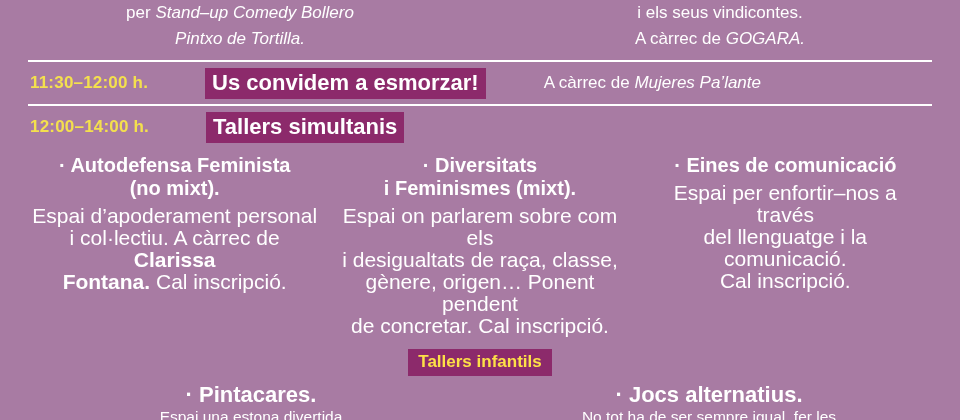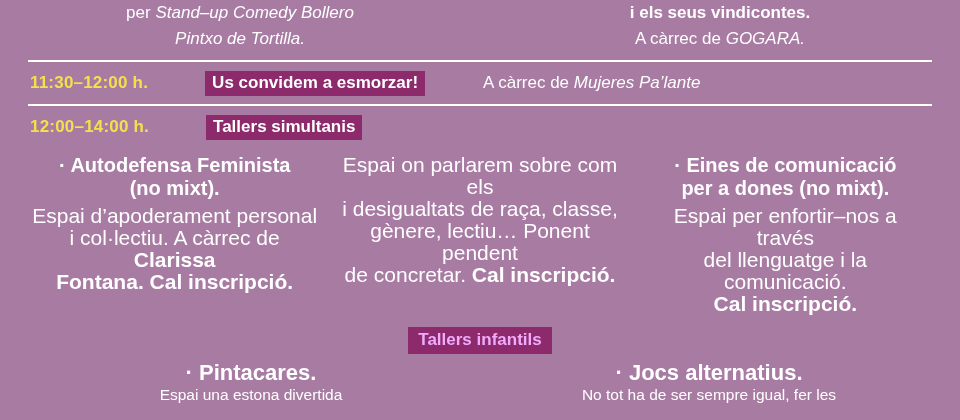--- a/index.html
+++ b/index.html
@@ -31,21 +31,21 @@
   }
   .top-col {
     flex: 1;
     text-align: center;
     font-size: 17px;
     line-height: 26px;
   }
   .top-col.left { padding-right: 30px; }
   .top-col.right { padding-left: 30px; }
   .ital { font-style: italic; }
-  .bold { font-weight: bold; }
+  .bold { font-weight: normal; }
   .bold-ital { font-weight: bold; }
 
   
   .rule {
     height: 2px;
     background: #ffffff;
     margin: 0 28px;
   }
 
   
@@ -61,21 +61,21 @@
     color: #f4e04d;
     font-weight: bold;
     font-size: 17px;
     letter-spacing: 0.2px;
     white-space: nowrap;
   }
   .hl {
     background: #8c2a6b;
     color: #ffffff;
     font-weight: bold;
-    font-size: 17px;
+    font-size: 22px;
     padding: 2px 7px 3px 7px;
     margin-left: 9px;
     display: inline-block;
     white-space: nowrap;
   }
   .tail {
     font-size: 17px;
     margin-left: 10px;
     white-space: nowrap;
   }
@@ -104,21 +104,21 @@
   }
 
   
   .kids-heading-wrap {
     text-align: center;
     margin-top: 12px;
   }
   .kids-heading {
     display: inline-block;
     background: #8c2a6b;
-    color: #f0abfc;
+    color: #fde047;
     font-weight: bold;
     font-size: 17px;
     padding: 3px 10px 4px 10px;
   }
   .kids-cols {
     display: flex;
     padding: 8px 22px 0 22px;
     box-sizing: border-box;
   }
   .kids-col {
@@ -186,34 +186,37 @@
         <div>
           <span>i col·lectiu. A càrrec de </span><span class="bold-ital">Clarissa</span>
         </div>
         <div>
           <span class="bold-ital">Fontana.</span><span class="bold"> Cal inscripció.</span>
         </div>
       </div>
     </div>
 
     <div class="col">
+      <div class="col-title">
+        <div>· Diversitats</div>
+        <div>i Feminismes (mixt).</div>
+      </div>
       <div class="col-body">
         <div>Espai on parlarem sobre com els</div>
         <div>i desigualtats de raça, classe,</div>
-        <div>gènere, lectiu… Ponent pendent</div>
+        <div>gènere, origen… Ponent pendent</div>
         <div>
           <span>de concretar. </span><span class="bold">Cal inscripció.</span>
         </div>
       </div>
     </div>
 
     <div class="col">
       <div class="col-title">
         <div>· Eines de comunicació</div>
-        <div>per a dones (no mixt).</div>
       </div>
       <div class="col-body">
         <div>Espai per enfortir–nos a través</div>
         <div>del llenguatge i la comunicació.</div>
         <div class="bold">Cal inscripció.</div>
       </div>
     </div>
 
   </div>
 

